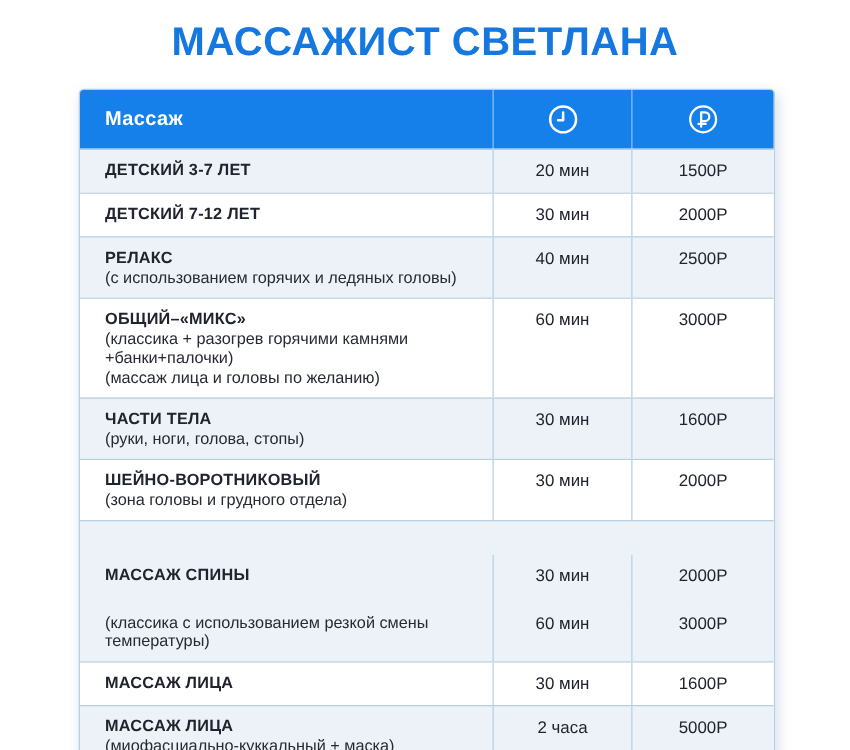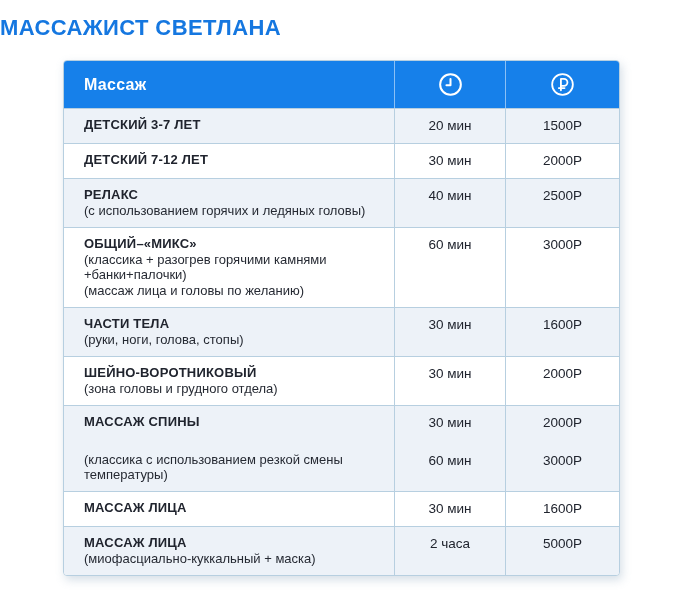--- a/index.html
+++ b/index.html
@@ -12,21 +12,22 @@
   }
   *{box-sizing:border-box;margin:0;padding:0;}
   html,body{width:680px;height:600px;overflow:hidden;}
   body{
     background:#fff;
     font-family:"Liberation Sans","DejaVu Sans",sans-serif;
     color:var(--text-dark);
   }
   .title{
     margin:15px 0 19px;
-    font-size:22px;
+    text-align:center;
+    font-size:32px;
     font-weight:800;
     letter-spacing:0.4px;
     color:var(--accent-title);
   }
   .price-table{
     margin-left:63px;
     width:557px;
     border:1px solid var(--grid-line);
     border-radius:4px;
     overflow:hidden;
@@ -54,21 +55,21 @@
   .icon-circle{display:flex;align-items:center;justify-content:center;width:27px;height:27px;}
   .icon-circle svg{width:27px;height:27px;display:block;}
   .trow{border-top:1px solid var(--grid-line);}
   .trow.light{background:var(--row-light);}
   .trow.white{background:var(--row-white);}
   .entry{
     display:grid;
     grid-template-columns:1fr 111px 114px;
     min-height:34px;
   }
-  .trow .entry:not(:last-child) .td{padding-bottom:14px;}
+  .trow .entry:not(:last-child) .td{padding-bottom:14px;margin-top:27px;}
   .td{padding-top:8px;padding-bottom:8px;}
   .td.namecell{padding-left:20px;padding-right:14px;}
   .svc-name{
     font-size:13px;
     font-weight:700;
     letter-spacing:0.2px;
     line-height:1.22;
     color:var(--text-dark);
   }
   .svc-sub{

